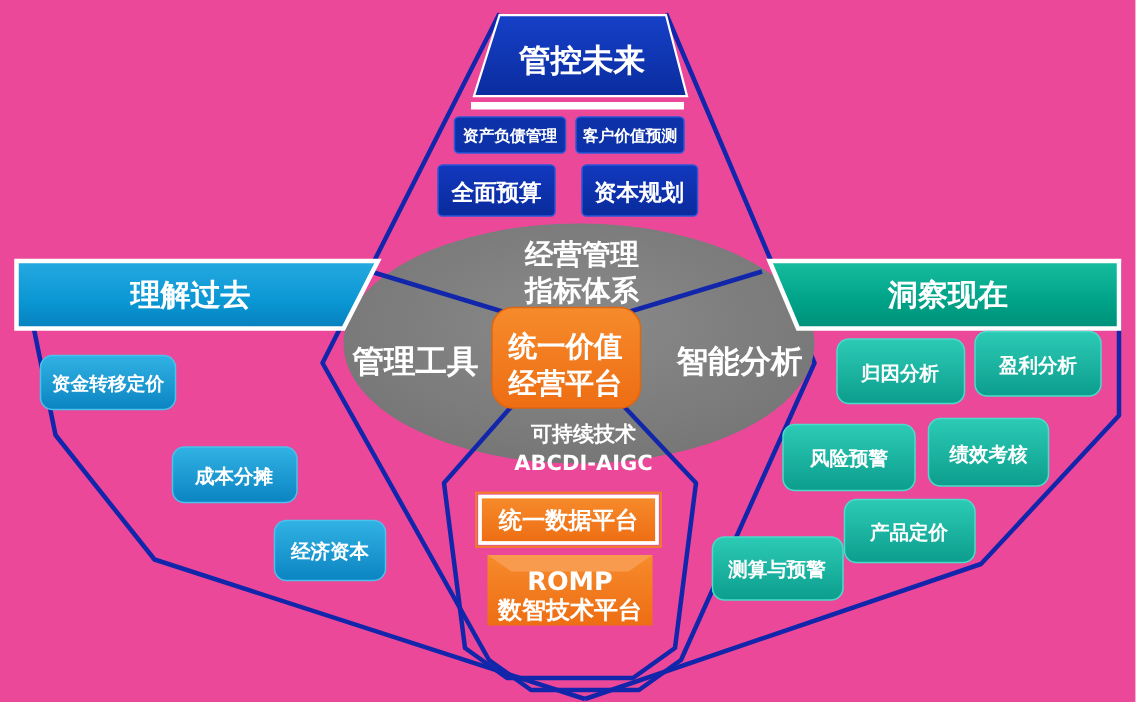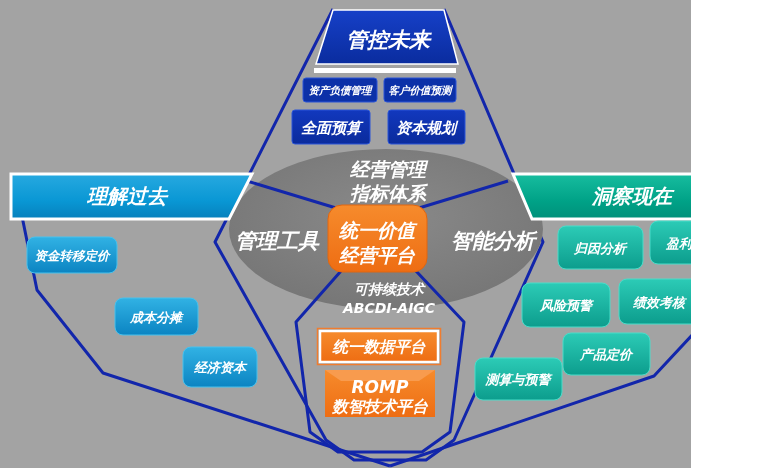--- a/index.html
+++ b/index.html
@@ -1,19 +1,18 @@
 <!DOCTYPE html>
 <html><head>
 <meta charset="utf-8">
 <style>
   html,body{margin:0;padding:0;background:#fff;}
   #stage{
-    position:relative;width:691px;height:468px;background:#a3a3a3;overflow:hidden;
+    position:relative;width:757px;height:468px;background:#ec4899;overflow:hidden;
     font-family:"DejaVu Sans","Liberation Sans",sans-serif;
-    font-style:italic;
   }
   svg text{
     font-family:"DejaVu Sans","Liberation Sans",sans-serif;
     font-weight:bold;fill:#ffffff;
   }
 </style>
 </head>
 <body>
 
 <div id="stage">

